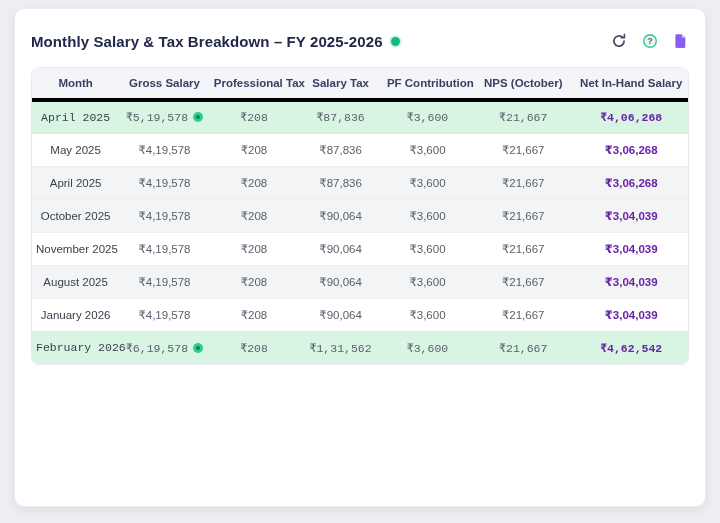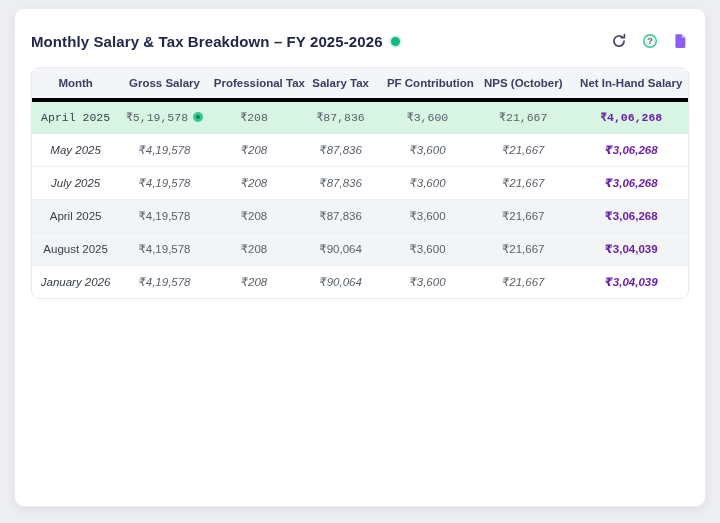--- a/index.html
+++ b/index.html
@@ -79,21 +79,21 @@
   }
   tbody td {
     height: 33px;
     padding: 0 4px;
     text-align: center;
     color: #5a606b;
     white-space: nowrap;
   }
   tbody tr { border-top: 1px solid #edeff3; }
   tbody tr:first-child { border-top: none; }
-  .row-white { background: #ffffff; font-style: italic; }
+  .row-white { background: #ffffff; }
   .row-gray  { background: #f3f4f6; }
   .row-green { background: #d8f5e3; font-family: Liberation Mono, monospace; }
   .row-green + tr, tr.row-green { border-top-color: #d9eee1; }
   .c-month { color: #3a404b; }
   .c-net   { color: #6b21a8; font-weight: 700; }
   .badge {
     display: inline-block;
     width: 10px; height: 10px;
     margin-left: 5px;
     vertical-align: -1px;
@@ -174,53 +174,74 @@
   </tr>
           <tr class="row-white">
     <td class="c-month">May 2025</td>
     <td class="c-num"><span>₹4,19,578</span></td>
     <td class="c-num">₹208</td>
     <td class="c-num">₹87,836</td>
     <td class="c-num">₹3,600</td>
     <td class="c-num">₹21,667</td>
     <td class="c-net">₹3,06,268</td>
   </tr>
-          <tr class="row-white">
-    <td class="c-month">July 2025</td>
-    <td class="c-num"><span>₹4,19,578</span></td>
-    <td class="c-num">₹208</td>
-    <td class="c-num">₹87,836</td>
-    <td class="c-num">₹3,600</td>
-    <td class="c-num">₹21,667</td>
-    <td class="c-net">₹3,06,268</td>
-  </tr>
           <tr class="row-gray">
     <td class="c-month">April 2025</td>
     <td class="c-num"><span>₹4,19,578</span></td>
     <td class="c-num">₹208</td>
     <td class="c-num">₹87,836</td>
     <td class="c-num">₹3,600</td>
     <td class="c-num">₹21,667</td>
     <td class="c-net">₹3,06,268</td>
   </tr>
           <tr class="row-gray">
+    <td class="c-month">October 2025</td>
+    <td class="c-num"><span>₹4,19,578</span></td>
+    <td class="c-num">₹208</td>
+    <td class="c-num">₹90,064</td>
+    <td class="c-num">₹3,600</td>
+    <td class="c-num">₹21,667</td>
+    <td class="c-net">₹3,04,039</td>
+  </tr>
+          <tr class="row-white">
+    <td class="c-month">November 2025</td>
+    <td class="c-num"><span>₹4,19,578</span></td>
+    <td class="c-num">₹208</td>
+    <td class="c-num">₹90,064</td>
+    <td class="c-num">₹3,600</td>
+    <td class="c-num">₹21,667</td>
+    <td class="c-net">₹3,04,039</td>
+  </tr>
+          <tr class="row-gray">
     <td class="c-month">August 2025</td>
     <td class="c-num"><span>₹4,19,578</span></td>
     <td class="c-num">₹208</td>
     <td class="c-num">₹90,064</td>
     <td class="c-num">₹3,600</td>
     <td class="c-num">₹21,667</td>
     <td class="c-net">₹3,04,039</td>
   </tr>
           <tr class="row-white">
     <td class="c-month">January 2026</td>
     <td class="c-num"><span>₹4,19,578</span></td>
     <td class="c-num">₹208</td>
     <td class="c-num">₹90,064</td>
     <td class="c-num">₹3,600</td>
     <td class="c-num">₹21,667</td>
     <td class="c-net">₹3,04,039</td>
+  </tr>
+          <tr class="row-green">
+    <td class="c-month">February 2026</td>
+    <td class="c-num"><span>₹6,19,578</span><span class="badge"><svg width="10" height="10" viewBox="0 0 10 10">
+                  <circle cx="5" cy="5" r="5" fill="#2ecc8f"></circle>
+                  <circle cx="5" cy="5" r="2" fill="#117a55"></circle>
+                </svg></span></td>
+    <td class="c-num">₹208</td>
+    <td class="c-num">₹1,31,562</td>
+    <td class="c-num">₹3,600</td>
+    <td class="c-num">₹21,667</td>
+    <td class="c-net">₹4,62,542</td>
   </tr>
         </tbody>
     </table>
   </div>
 
 </div>
 
 </body></html>

